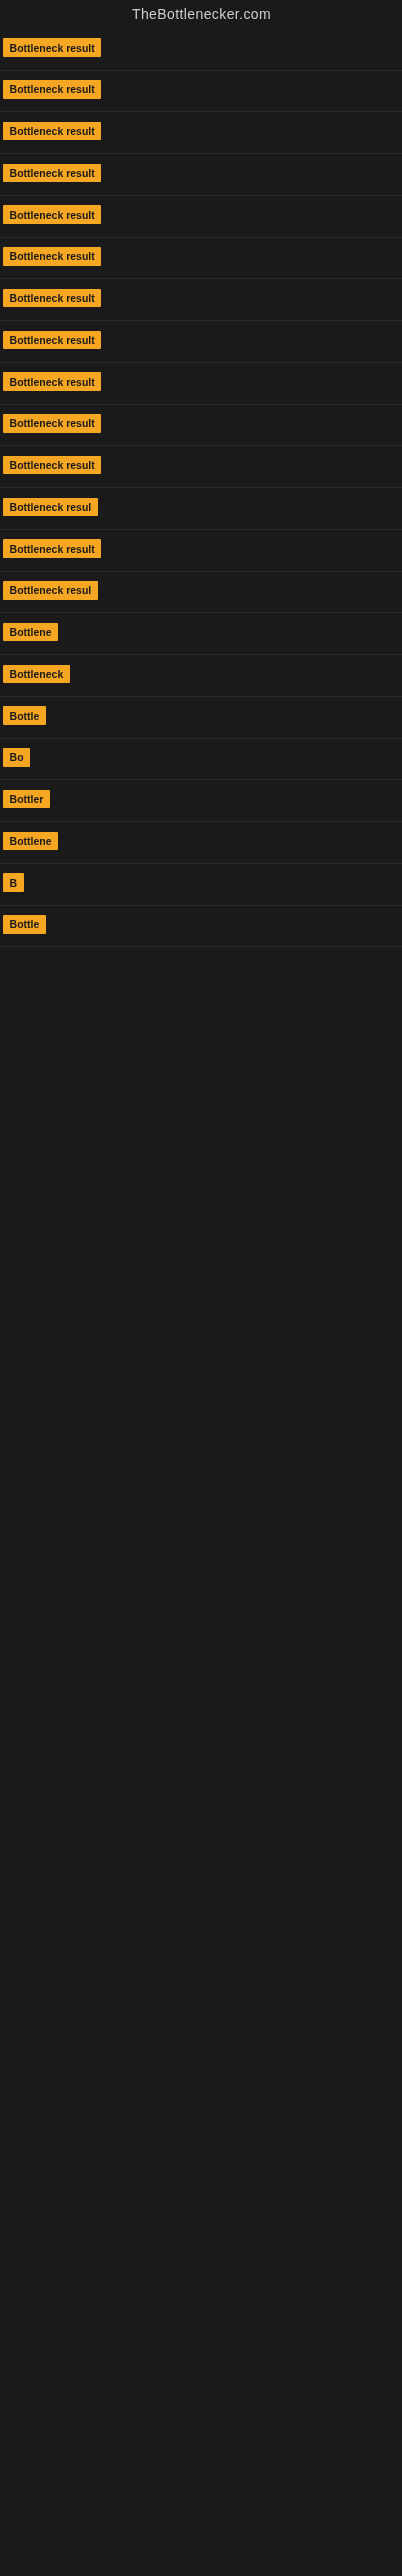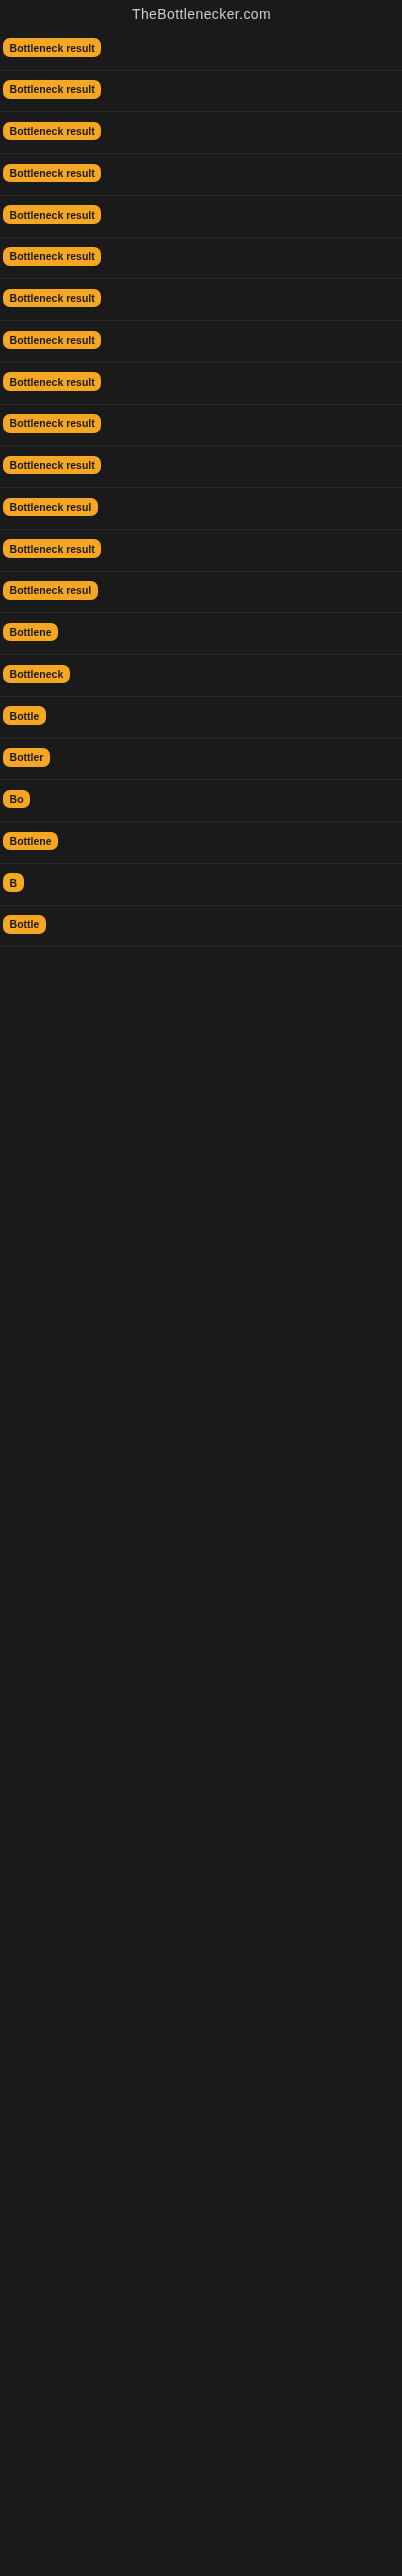--- a/index.html
+++ b/index.html
@@ -24,21 +24,21 @@
       letter-spacing: 0.4px;
     }
 
     .bottleneck-badge {
       background-color: #f5a623;
       color: #1a1a1a;
       font-size: 10.5px;
       font-weight: bold;
       padding: 3.2px 6.4px;
       display: inline-block;
-      border-radius: 7px;
+      border-radius: 1px;
       white-space: nowrap;
       overflow: hidden;
       text-align: center;
     }
 
     .row {
       padding: 9.7px 3.2px;
       border-bottom: 0.8px solid #2a2a2a;
     }
   </style>
@@ -58,19 +58,19 @@
     <div class="row"><span class="bottleneck-badge">Bottleneck result</span></div>
     <div class="row"><span class="bottleneck-badge">Bottleneck result</span></div>
     <div class="row"><span class="bottleneck-badge">Bottleneck result</span></div>
     <div class="row"><span class="bottleneck-badge">Bottleneck result</span></div>
     <div class="row"><span class="bottleneck-badge">Bottleneck resul</span></div>
     <div class="row"><span class="bottleneck-badge">Bottleneck result</span></div>
     <div class="row"><span class="bottleneck-badge">Bottleneck resul</span></div>
     <div class="row"><span class="bottleneck-badge">Bottlene</span></div>
     <div class="row"><span class="bottleneck-badge">Bottleneck</span></div>
     <div class="row"><span class="bottleneck-badge">Bottle</span></div>
+    <div class="row"><span class="bottleneck-badge">Bo</span></div>
     <div class="row"><span class="bottleneck-badge">Bottler</span></div>
-    <div class="row"><span class="bottleneck-badge">Bo</span></div>
     <div class="row"><span class="bottleneck-badge">Bottlene</span></div>
     <div class="row"><span class="bottleneck-badge">B</span></div>
     <div class="row"><span class="bottleneck-badge">Bottle</span></div>
   </div>
 
 
 </body></html>

